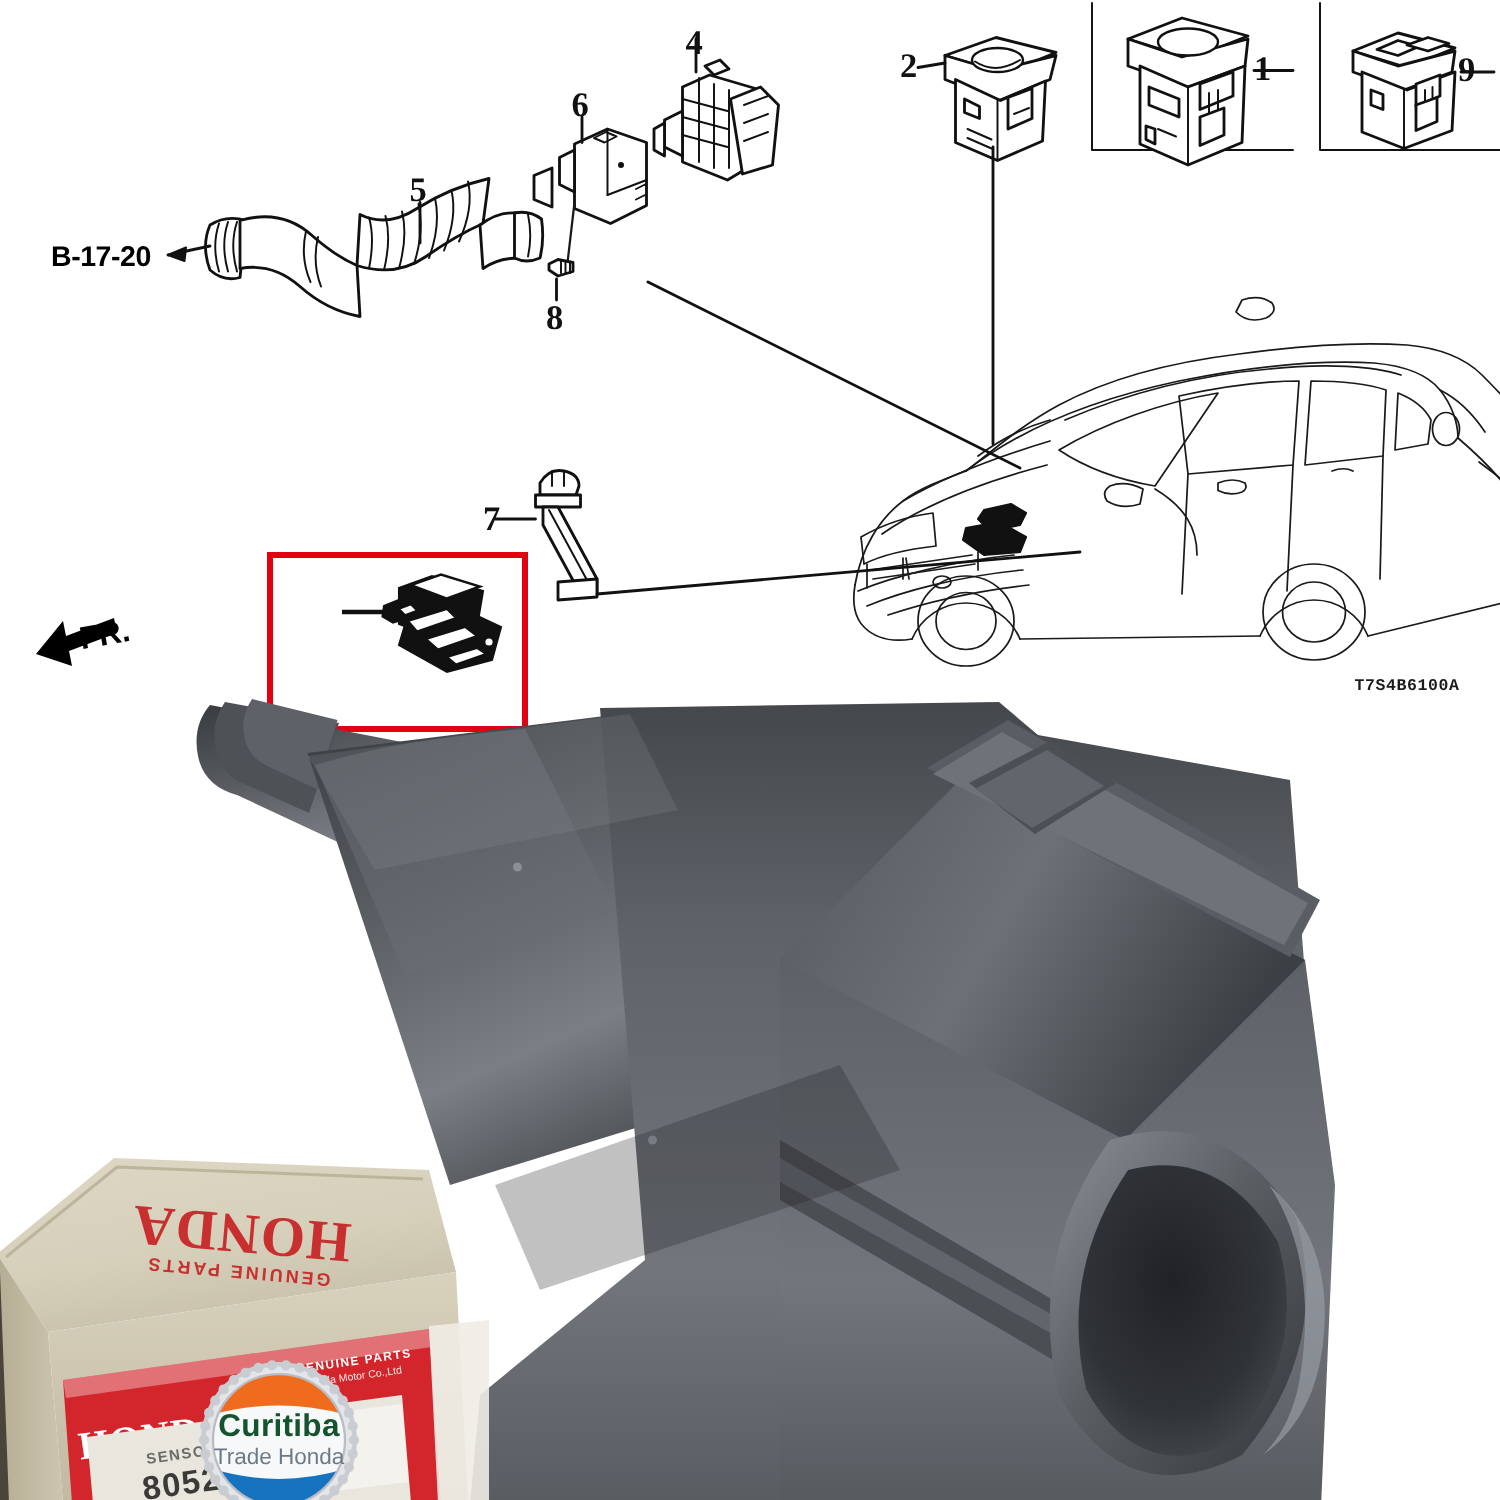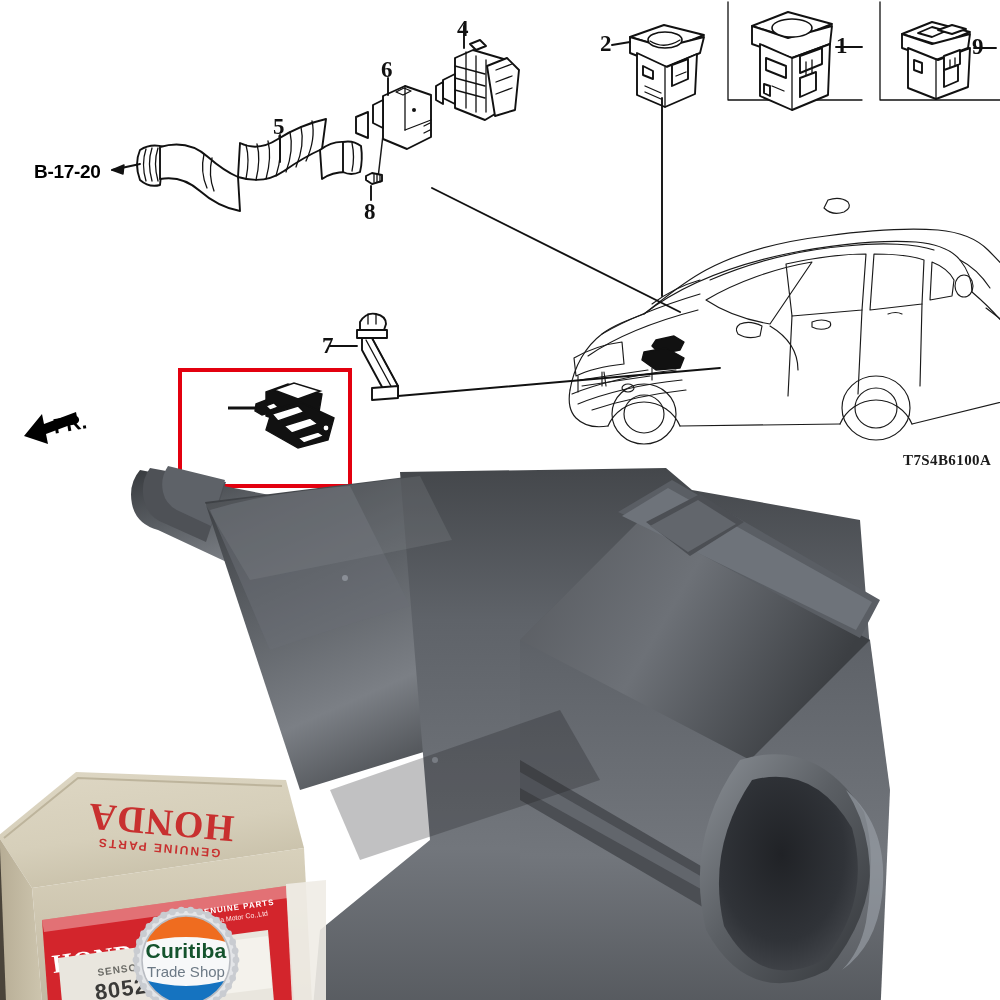--- a/index.html
+++ b/index.html
@@ -40,22 +40,22 @@
     position:absolute;left:0;top:33px;width:108px;text-align:center;
     font-family:"Liberation Sans",sans-serif;font-size:21px;font-weight:700;
     color:#14532d;letter-spacing:.2px;
   }
   .wm-text-sub{
     position:absolute;left:0;top:57px;width:108px;text-align:center;
     font-family:"Liberation Sans",sans-serif;font-size:15px;font-weight:400;
     color:#6d7a86;
   }
   .code-text{
-    position:absolute;font-family:Liberation Serif, serif;
-    font-size:15px;font-weight:700;color:#1b1b1b;letter-spacing:.4px;
+    position:absolute;font-family:Liberation Mono, monospace;
+    font-size:11px;font-weight:700;color:#1b1b1b;letter-spacing:.4px;
   }
   .fr-text{
     position:absolute;font-family:"Liberation Sans",sans-serif;
     font-size:21px;font-weight:700;color:#000;
     transform:rotate(-10deg);
   }
   .bref{
     position:absolute;font-family:"Liberation Sans",sans-serif;
     font-size:19px;font-weight:700;color:#000;letter-spacing:-.3px;text-align:center;
   }
@@ -505,16 +505,16 @@
           </g>
       </g>
       <circle cx="54" cy="54" r="44" fill="#f7f8f9"></circle>
       <g clip-path="url(#capclip)">
         <path d="M0,0 L108,0 L108,40 Q54,22 0,40 Z" fill="#ef6c1f"></path>
         <path d="M0,108 L108,108 L108,70 Q54,90 0,70 Z" fill="#1573c0"></path>
       </g>
       <circle cx="54" cy="54" r="44" fill="none" stroke="#b9bcc2" stroke-width="1.5"></circle>
     </svg>
     <div class="wm-text-main">Curitiba</div>
-    <div class="wm-text-sub">Trade Shop</div>
+    <div class="wm-text-sub">Trade Honda</div>
   </div>
 
 </div>
 
 </body></html>

